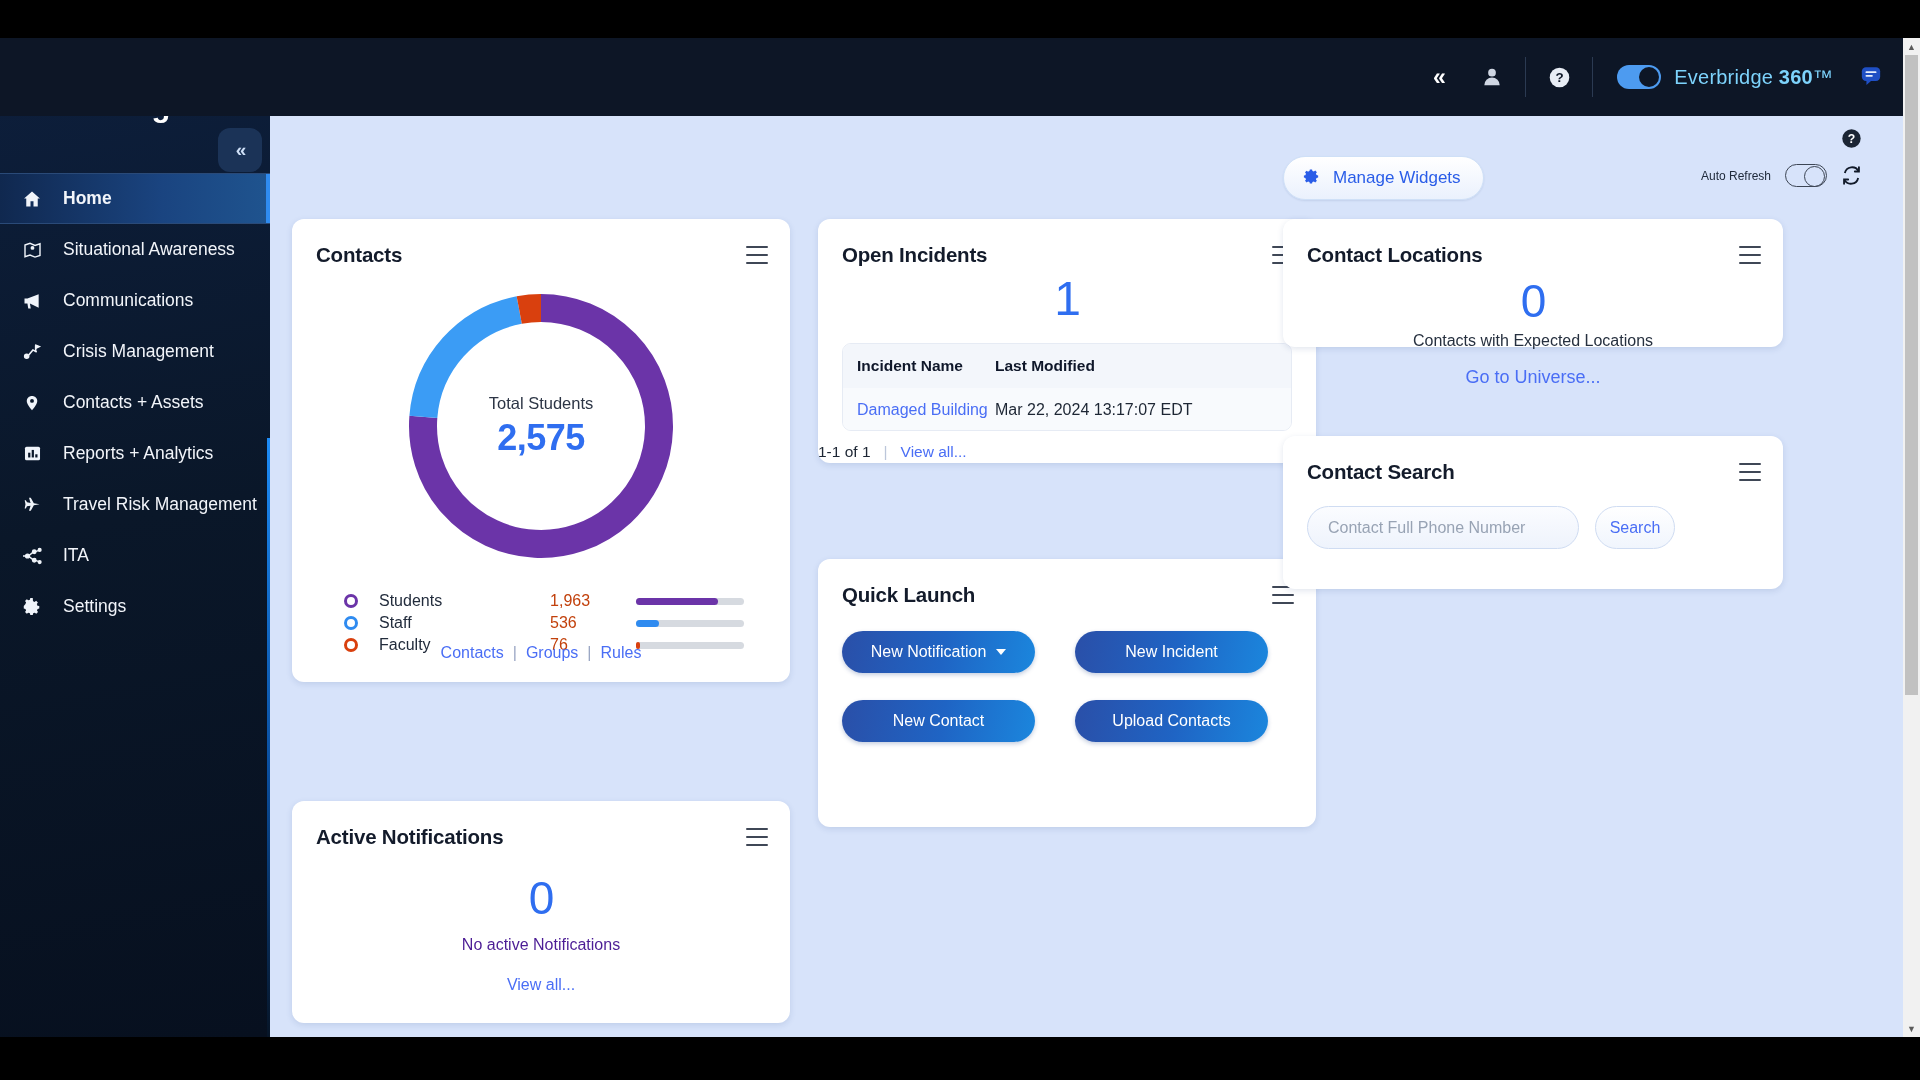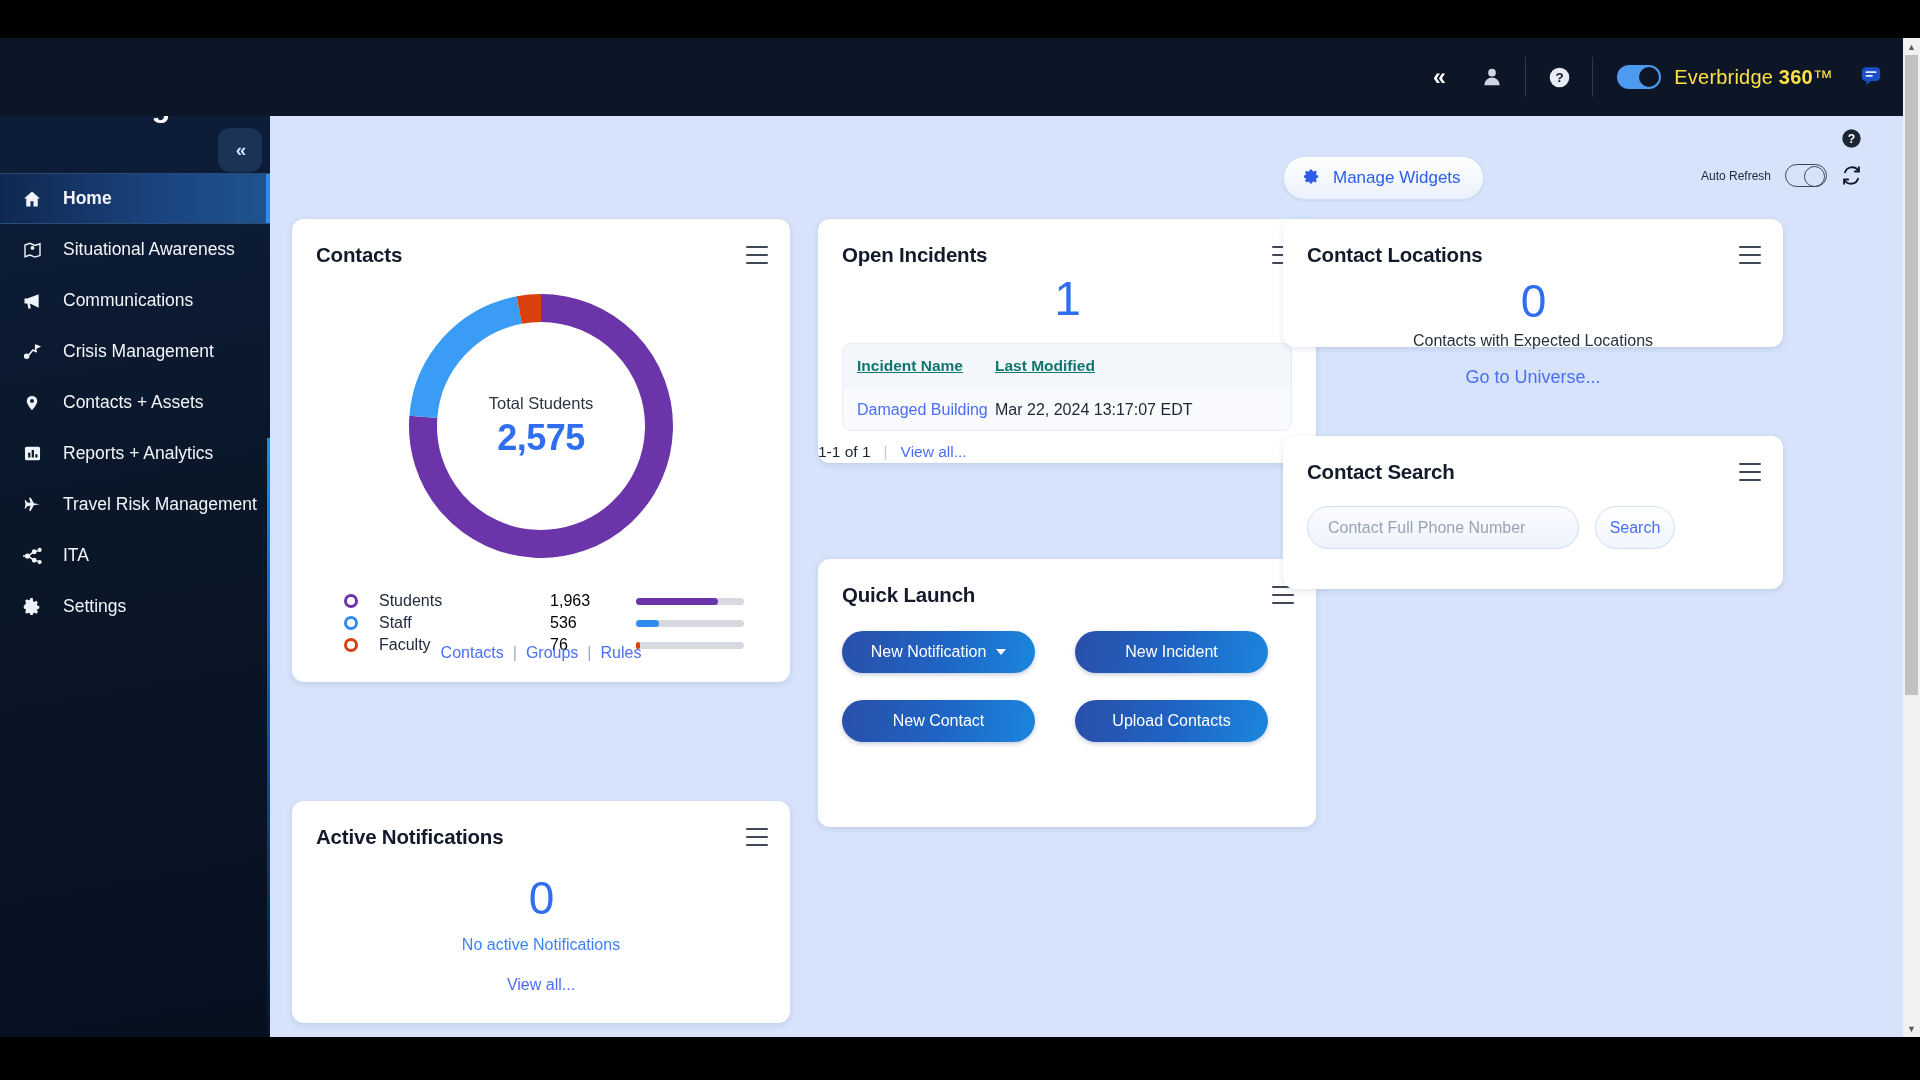--- a/index.html
+++ b/index.html
@@ -51,21 +51,21 @@
   }
   .toggle-360 {
     width: 44px; height: 24px; border-radius: 12px;
     background: #4d9bf0; position: relative; cursor: pointer; flex: none;
   }
   .toggle-360::after {
     content:""; position:absolute; right:2px; top:2px;
     width:20px; height:20px; border-radius:50%; background:#0d1626;
   }
   #brand360-text {
-    color: #fde047; font-size: 20px; letter-spacing: .2px; white-space: nowrap;
+    color: #7dd3fc; font-size: 20px; letter-spacing: .2px; white-space: nowrap;
   }
   #brand360-text b { font-weight: 700; }
   .chat-ico { margin-left: 14px; cursor: pointer; display:block; }
 
   
   #sidebar {
     position: absolute; left: 0; top: 0;
     width: 270px; height: 999px;
     background: linear-gradient(170deg,#0d1f3d 0%,#0a1729 48%,#07101f 100%);
     z-index: 25; overflow: hidden;
@@ -175,47 +175,47 @@
   }
   #donut-center .dc-label { font-size:16.5px; color:#2c3545; }
   #donut-center .dc-value { font-size:36px; color:#2f6ef0; font-weight:700; margin-top:4px; letter-spacing:-.5px; }
 
   .legend-row {
     position:absolute; left:52px; width: 400px; height: 22px;
     display:flex; align-items:center;
   }
   .lg-dot { width:14px; height:14px; border-radius:50%; border:3px solid #000; flex:none; }
   .lg-name { margin-left:21px; width: 138px; font-size:16px; color:#222c3c; }
-  .lg-val  { width: 80px; text-align:left; font-size:16px; color:#000000;margin-left:36px; }
+  .lg-val  { width: 80px; text-align:left; font-size:16px; color:#c2410c;margin-left:36px; }
   .lg-bar  { position:relative; width:110px; height:7px; border-radius:4px; background:#d6dae0; margin-left:8px; }
   .lg-bar span { position:absolute; left:0; top:0; bottom:0; border-radius:4px; }
 
   #contacts-links {
     position:absolute; left:0; right:0; bottom:20px; text-align:center;
     font-size:16px; color:#4a6ef5;
   }
   #contacts-links a { color:#4a6ef5; text-decoration:none; cursor:pointer; }
   #contacts-links .sep { color:#9aa6c4; margin:0 9px; }
 
   
   #w-active { left: 22px; top: 685px; width: 498px; height: 222px; }
   .big-num { font-size:46px; color:#2f6ef0; font-weight:400; text-align:center; letter-spacing:-1px;}
   #w-active .big-num { position:absolute; left:0; right:0; top:70px; }
-  #w-active .sub { position:absolute; left:0; right:0; top:135px; text-align:center; font-size:16px; color:#3b82f6; }
+  #w-active .sub { position:absolute; left:0; right:0; top:135px; text-align:center; font-size:16px; color:#4c1d95; }
   #w-active .lnk { position:absolute; left:0; right:0; top:175px; text-align:center; font-size:16px; color:#4a6ef5; cursor:pointer; }
 
   
   #w-incidents { left: 548px; top: 103px; width: 498px; height: 244px; }
   #w-incidents .big-num { position:absolute; left:0; right:0; top:52px; font-size:48px; }
   #inc-table {
     position:absolute; left:24px; top:124px; width:450px; height:88px;
     border-radius:9px; overflow:hidden; border:1px solid #e6ebf4;
   }
   #inc-thead { height:44px; background:#f3f6fb; display:flex; align-items:center; }
-  #inc-thead .th { font-size:15.5px; font-weight:700; color:#0f766e;text-decoration:underline; }
+  #inc-thead .th { font-size:15.5px; font-weight:700; color:#0f172a; }
   #inc-row { height:44px; background:#f8fafd; display:flex; align-items:center; }
   .col1 { width:152px; padding-left:14px; }
   .col2 { flex:1; }
   #inc-row .c-name { font-size:16px; color:#4a6ef5; cursor:pointer; }
   #inc-row .c-date { font-size:16px; color:#1d2634; }
   #inc-foot {
     position:absolute; left:0; right:0; top:224px; text-align:left;
     font-size:15.5px; color:#1d2634;
   }
   #inc-foot .divider { color:#bcc6da; margin:0 13px; }

